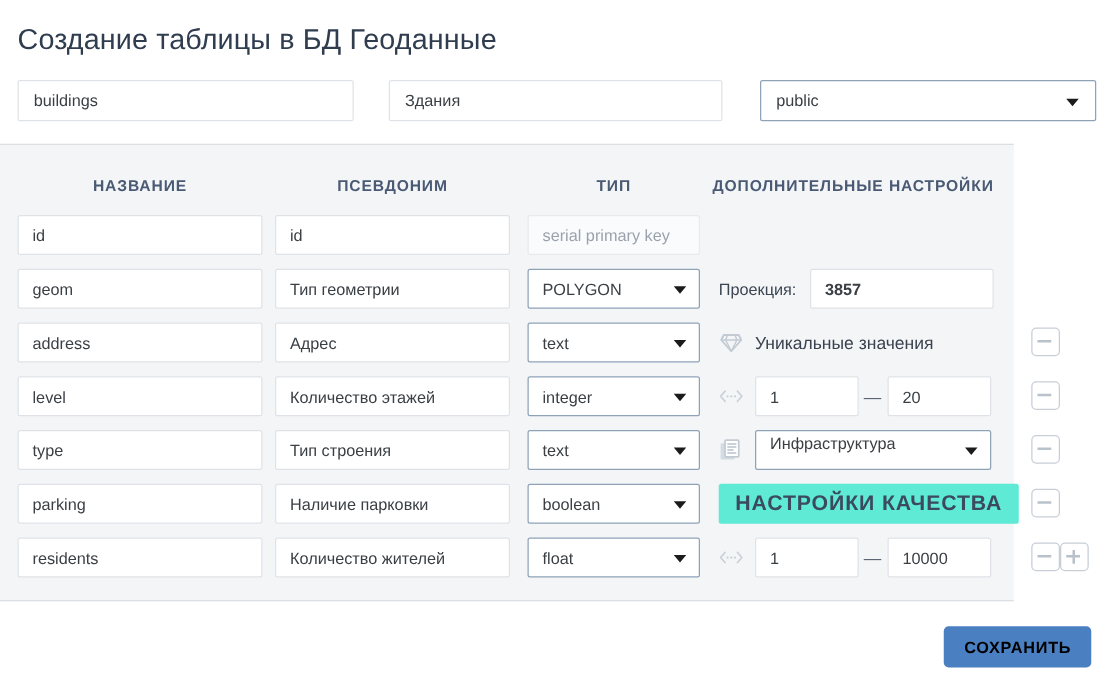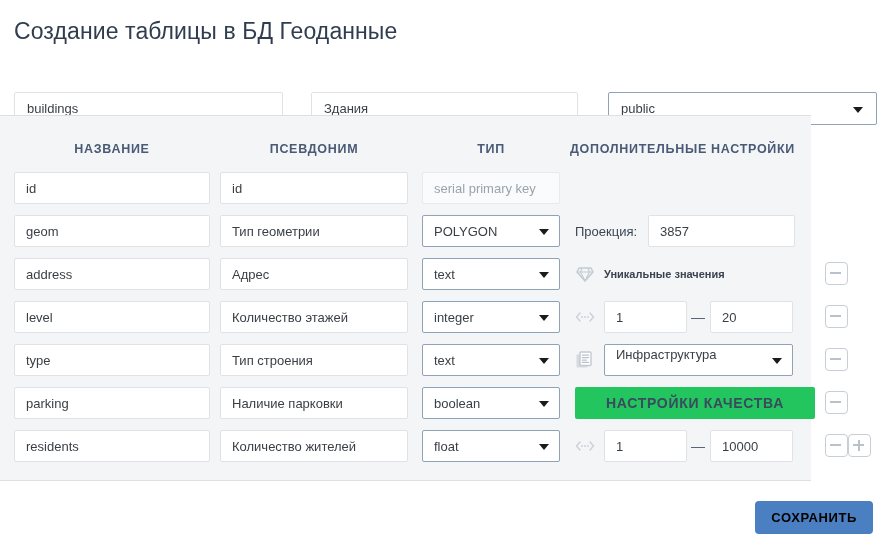--- a/index.html
+++ b/index.html
@@ -13,21 +13,21 @@
   .page { position: relative; width: 891px; height: 547px; background:#fff; }
 
   
   .title {
     position: absolute; left: 14px; top: 18px;
     font-size: 23px; font-weight: 400; color: #2f3d4f;
     letter-spacing: .1px; white-space: nowrap;
   }
 
   
-  .toprow { position: absolute; left: 0; top: 64px; width: 891px; height: 34px; margin-top: 28px; }
+  .toprow { position: absolute; left: 0; top: 64px; width: 891px; height: 34px; }
   .tf {
     position: absolute; height: 33px; background:#fff;
     border: 1px solid #dfe3e8; border-radius: 2px;
     font-size: 13px; color:#3a3f44; padding: 0 12px;
     display:flex; align-items:center;
   }
   .tf.name   { left: 14px;  width: 269px; }
   .tf.alias  { left: 311px; width: 267px; }
   .tf.schema { left: 608px; width: 269px; border-color:#8fa3b8; }
   .tf .caret {
@@ -76,28 +76,28 @@
   }
 
   
   .extra { position:absolute; left: 570px; top: 0; width: 321px; height: 32px; }
 
   .proj-label { position:absolute; left: 5px; top:0; height:32px; display:flex; align-items:center;
                 font-size: 13px; color:#3c4652; white-space:nowrap; }
   .proj-val {
     position:absolute; left: 78px; top: 0; width: 147px; height: 32px;
     background:#fff; border:1px solid #dfe3e8; border-radius:2px;
-    font-size:13px; color:#3a3f44; padding: 0 11px; display:flex; align-items:center;
+    font-size:13px; color:#3a3f44; padding: 0 11px; display:flex; align-items:center;font-weight:bold;
   }
 
   .ic { position:absolute; left: 5px; top: 6px; width: 20px; height: 20px; }
 
   .uniq-label {
     position:absolute; left: 34px; top:0; height:32px; display:flex; align-items:center;
-    font-size: 11px; color:#39424e; white-space:nowrap;font-weight:bold;
+    font-size: 14px; color:#39424e; white-space:nowrap;
   }
 
   .num {
     position:absolute; top:0; width: 83px; height:32px; background:#fff;
     border:1px solid #dfe3e8; border-radius:2px; font-size:13px; color:#3a3f44;
     padding: 0 11px; display:flex; align-items:center;
   }
   .num.lo { left: 34px; }
   .num.hi { left: 140px; }
   .dash { position:absolute; left: 121px; top:0; height:32px; display:flex; align-items:center;
@@ -110,23 +110,23 @@
     display:flex; align-items:center; white-space:nowrap;
   }
   .combo .caret {
     position:absolute; right:10px; top:50%; margin-top:-2px;
     width:0;height:0;border-left:5px solid transparent;border-right:5px solid transparent;
     border-top:6px solid #1b1b1b;
   }
 
   .qbtn {
     position:absolute; left: 5px; top: 0; width: 240px; height: 32px;
-    background:#22c55e; border-radius:2px;
+    background:#5eead4; border-radius:2px;
     display:flex; align-items:center; justify-content:center;
-    font-size:14px; font-weight:700; color:#3b4a5e; letter-spacing:.7px;
+    font-size:17px; font-weight:700; color:#3b4a5e; letter-spacing:.7px;
   }
 
   .sqbtn {
     position:absolute; top: 4px; width: 23px; height: 23px;
     border: 1.6px solid #c7ced6; border-radius: 4px; background: transparent;
   }
   .sqbtn .bar { position:absolute; left:4px; top:9.2px; width:11px; height:2px; background:#b9c2cb; }
   .sqbtn .barv { position:absolute; left:8.7px; top:4.5px; width:2px; height:11px; background:#b9c2cb; }
   .sqbtn.minus { left: 255px; }
   .sqbtn.plus  { left: 278px; }

